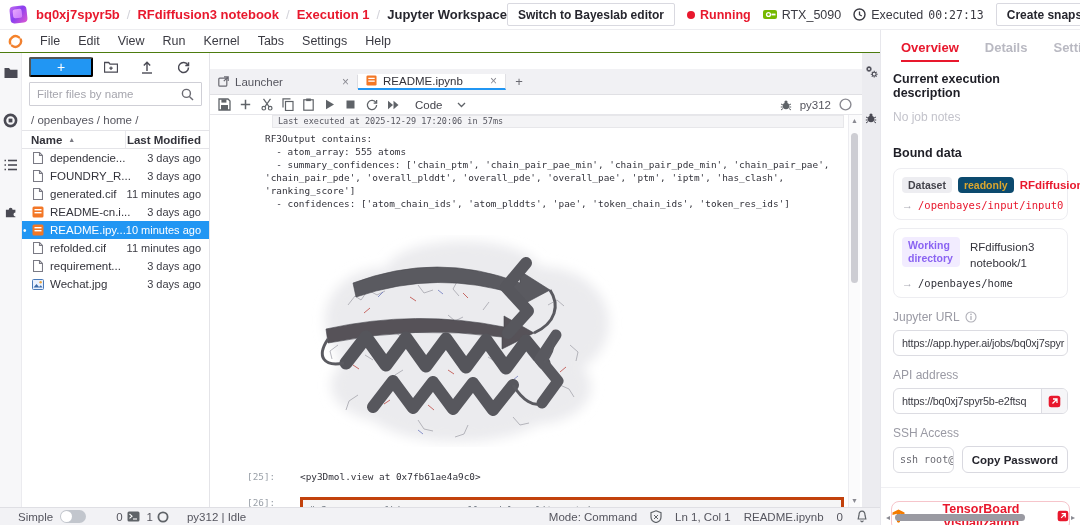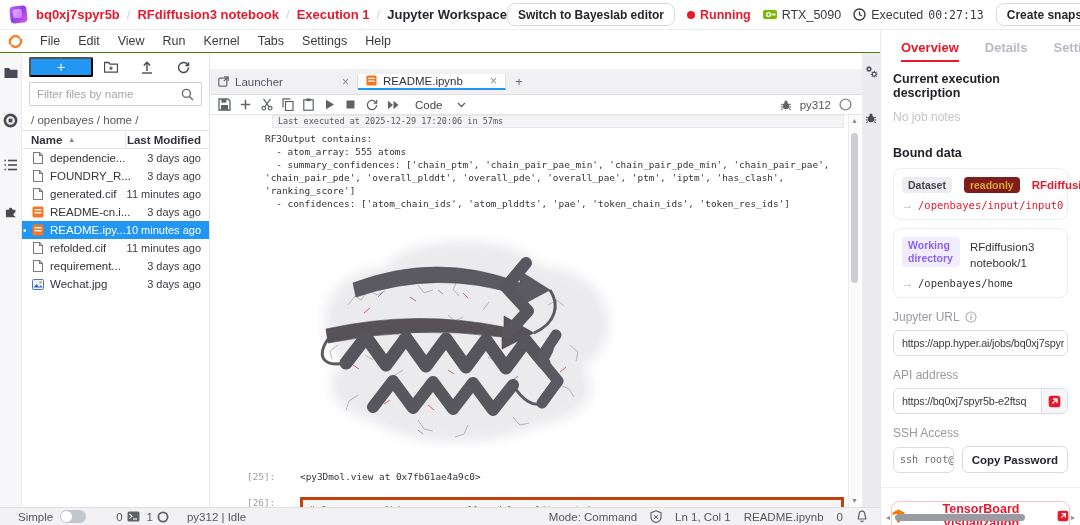--- a/index.html
+++ b/index.html
@@ -14,39 +14,39 @@
   .brand-logo { width:17px; height:17px; border-radius:4px; margin-right:9px; flex:0 0 auto;
     background:linear-gradient(135deg,#c26bf0 0%,#8a3ff0 45%,#e05bd0 100%); transform:rotate(-6deg); position:relative; }
   .brand-logo:after { content:""; position:absolute; left:3px; top:3px; width:9px; height:9px; border-radius:2px;
     background:linear-gradient(135deg,#f3b6ff, #d583ff); opacity:.85; }
   .crumbs { display:flex; align-items:center; gap:7px; font-size:13px; font-weight:bold; white-space:nowrap; }
   .crumb-link { color:#e8182d; }
   .crumb-current { color:#26262e; }
   .crumb-sep { color:#d3d3da; font-weight:normal; }
   .hdr-right { margin-left:auto; display:flex; align-items:center; gap:12px; }
   .btn { display:inline-flex; align-items:center; gap:6px; height:23px; padding:0 10px; background:#fff;
-    border:1px solid #d9d9e0; border-radius:8px; font-size:12px; font-weight:bold; color:#26262e; cursor:pointer; white-space:nowrap; }
+    border:1px solid #d9d9e0; border-radius:2px; font-size:12px; font-weight:bold; color:#26262e; cursor:pointer; white-space:nowrap; }
   .run-dot { width:8px; height:8px; border-radius:50%; background:#e8182d; display:inline-block; }
   .running-label { color:#e8182d; font-size:12.5px; font-weight:bold; }
   .hdr-item { display:flex; align-items:center; gap:5px; font-size:12.5px; color:#3a3a42; }
   .exec-time { font-family:"DejaVu Sans Mono", monospace; font-size:11.5px; }
 
   
   .right-panel { position:absolute; left:880px; top:30px; width:200px; height:495px; background:#fff;
     border-left:1px solid #e7e7ec; overflow:hidden; }
   .rp-tabs { display:flex; gap:26px; padding:10px 0 0 20px; height:32px; white-space:nowrap; }
   .rp-tab { font-size:13px; font-weight:bold; color:#b9b9c2; padding-bottom:0; cursor:pointer; }
   .rp-tab.active { color:#e8182d; border-bottom:2px solid #e8182d; }
   .rp-section { padding:0 12px; }
   .rp-h { font-size:12.5px; font-weight:bold; color:#1e1e26; }
   .rp-muted { font-size:12px; color:#c3c3cb; }
   .rp-card { border:1px solid #ededf1; border-radius:8px; padding:8px 8px; margin-top:8px; }
   .badge { display:inline-block; font-size:10.5px; font-weight:bold; padding:2px 6px; border-radius:4px; }
   .badge.gray { background:#ededf1; color:#42424a; }
-  .badge.yellow { background:#7f1d1d; color:#dca62e; }
+  .badge.yellow { background:#0c4a6e; color:#dca62e; }
   .badge.purple { background:#f2ecff; color:#8a63f2; width:58px; line-height:1.25; }
   .rp-path { display:flex; align-items:center; gap:5px; margin-top:6px; font-size:10.5px; }
   .rp-arrow { color:#a9a9b2; font-size:11px; }
   .red-text { color:#e8182d; }
   .rp-label { font-size:12px; color:#9a9aa4; margin-top:12px; display:flex; align-items:center; gap:5px; }
   .rp-input { margin-top:6px; height:26px; border:1px solid #dcdce2; border-radius:6px; background:#fff;
     display:flex; align-items:center; overflow:hidden; font-size:10.8px; color:#3a3a42; }
   .rp-input .val { padding:0 8px; white-space:nowrap; overflow:hidden; letter-spacing:-0.2px; }
   .api-ext { margin-left:auto; flex:0 0 26px; height:100%; border-left:1px solid #dcdce2; background:#f6f6f8;
     display:flex; align-items:center; justify-content:center; }
@@ -673,21 +673,21 @@
 
     <div class="rp-section" style="margin-top:10px;">
       <div class="rp-h">Current execution description</div>
       <div class="rp-muted" style="margin-top:10px;">No job notes</div>
     </div>
 
     <div class="rp-section" style="margin-top:22px;">
       <div class="rp-h">Bound data</div>
 
       <div class="rp-card">
-        <div style="display:flex; align-items:center; gap:12px;">
+        <div style="display:flex; align-items:center; gap:6px;">
           <span class="badge gray">Dataset</span>
           <span class="badge yellow">readonly</span>
           <span class="red-text" style="font-size:11.5px; font-weight:bold;">RFdiffusion3</span>
         </div>
         <div class="rp-path">
           <span class="rp-arrow">→</span>
           <span class="mono red-text">/openbayes/input/input0</span>
         </div>
       </div>
 

